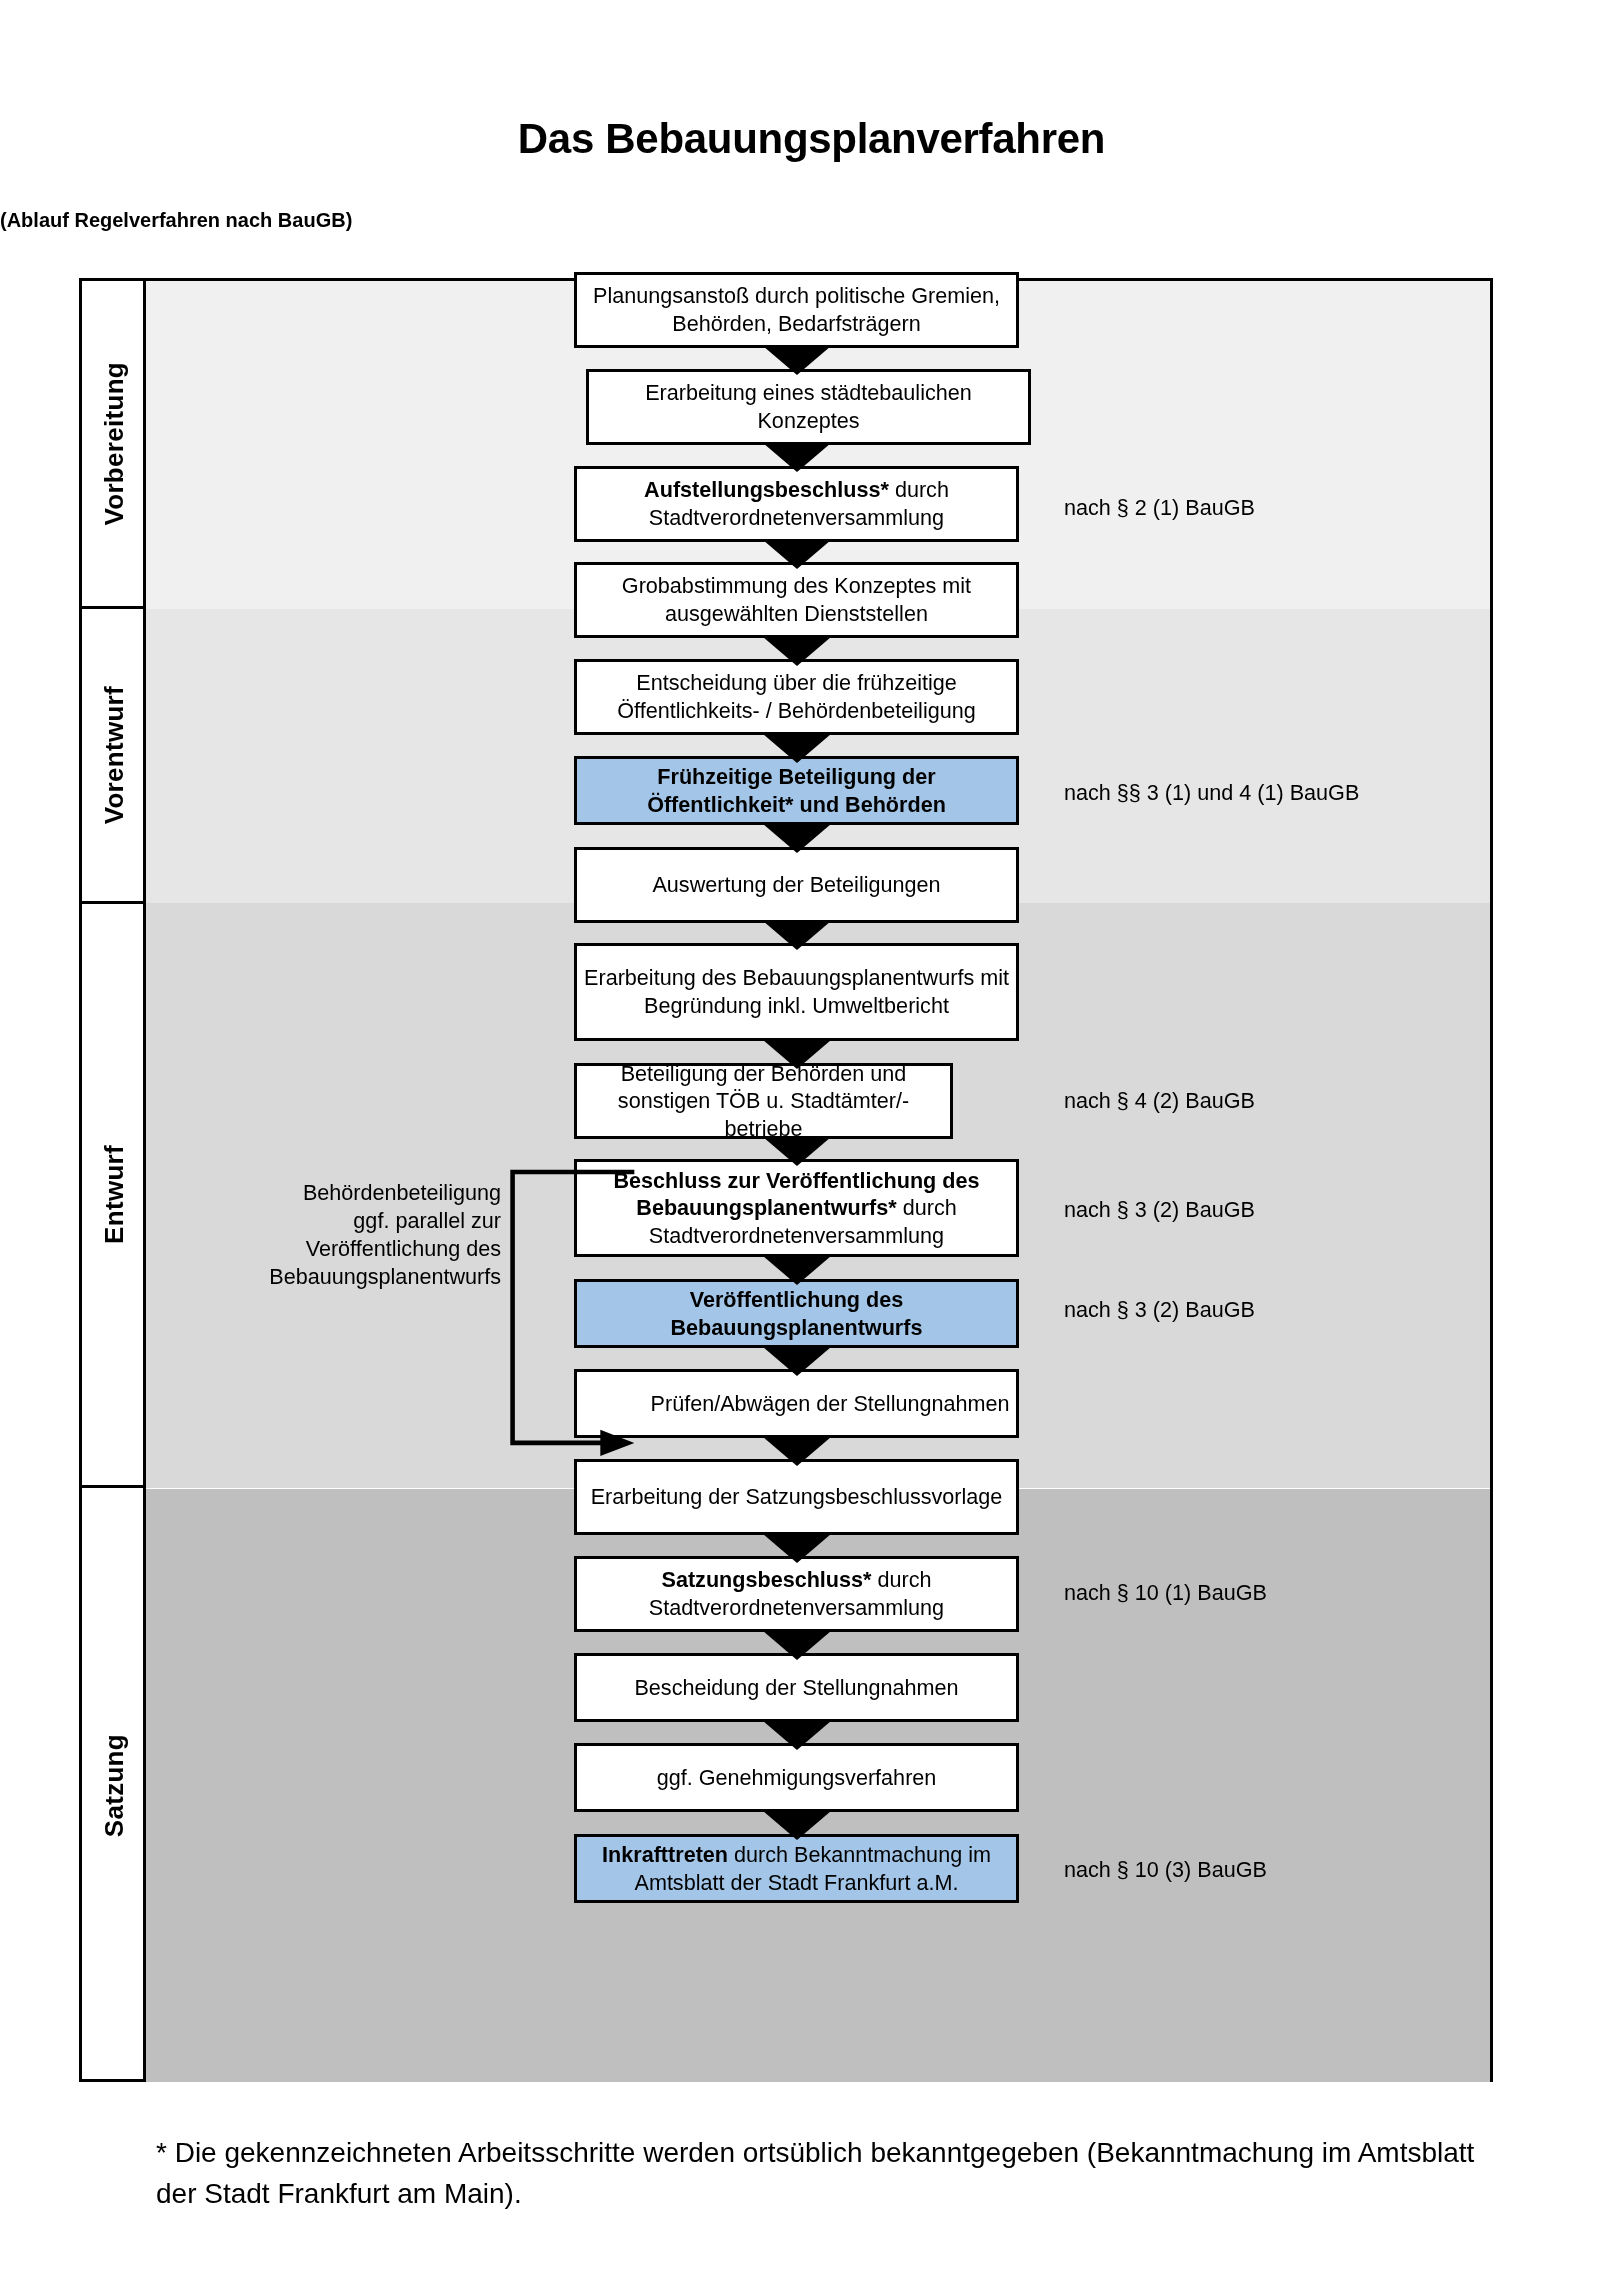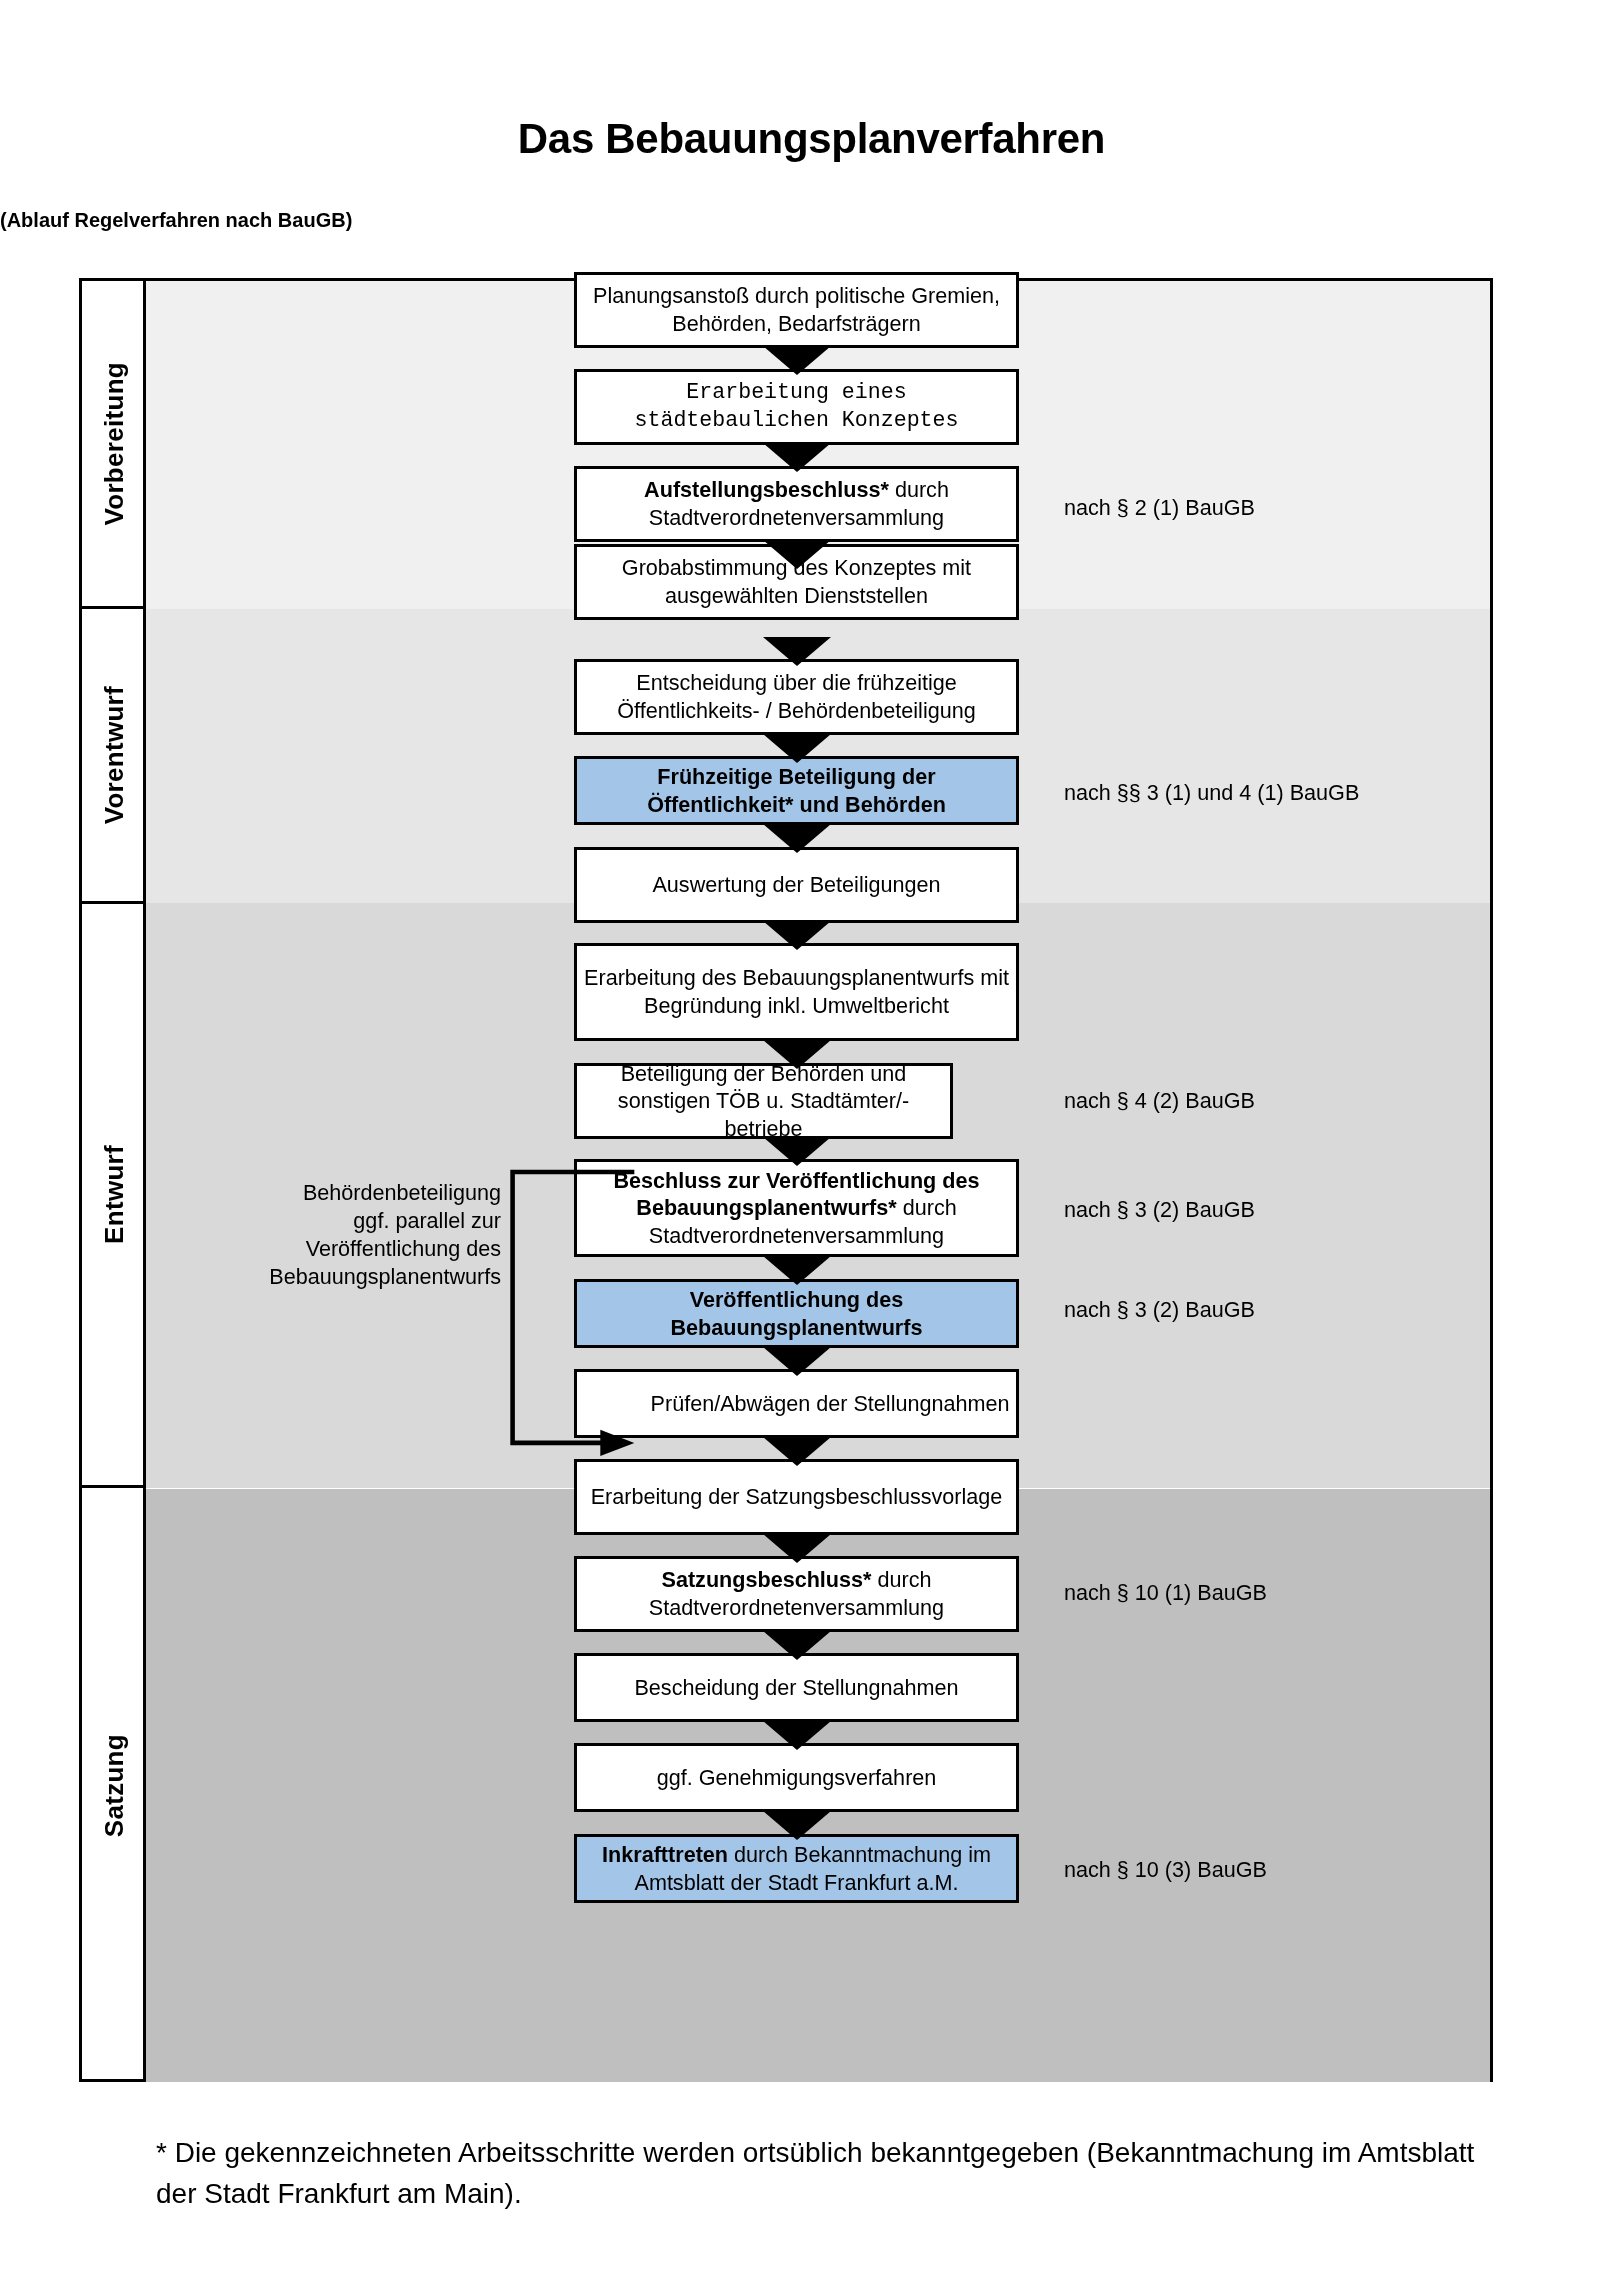--- a/index.html
+++ b/index.html
@@ -122,31 +122,31 @@
       <path d="M196 6 L10 6 L10 420 L150 420" fill="none" stroke="#000" stroke-width="7"></path>
       <polygon points="144,400 196,420 144,440" fill="#000"></polygon>
     </svg>
   </div>
 
   <div class="flow" style="left:492px;top:-9.2px;width:445px;height:76px;">
     <span>Planungsanstoß durch politische Gremien, Behörden, Bedarfsträgern</span>
   </div>
   <div class="arrow" style="left:681px;top:65px;"></div>
 
-  <div class="flow" style="left:492px;top:88px;width:445px;height:76px;font-family:Liberation Mono, monospace;">
+  <div class="flow" style="left:504px;top:88px;width:445px;height:76px;">
     <span>Erarbeitung eines städtebaulichen Konzeptes</span>
   </div>
   <div class="arrow" style="left:681px;top:162px;"></div>
 
   <div class="flow" style="left:492px;top:185px;width:445px;height:76px;">
     <span><b>Aufstellungsbeschluss*</b><span> durch Stadtverordnetenversammlung</span></span>
   </div>
   <div class="arrow" style="left:681px;top:259px;"></div>
 
-  <div class="flow" style="left:492px;top:263px;width:445px;height:76px;">
+  <div class="flow" style="left:492px;top:281px;width:445px;height:76px;">
     <span>Grobabstimmung des Konzeptes mit ausgewählten Dienststellen</span>
   </div>
   <div class="arrow" style="left:681px;top:356px;"></div>
 
   <div class="flow" style="left:492px;top:378px;width:445px;height:76px;">
     <span>Entscheidung über die frühzeitige Öffentlichkeits- / Behördenbeteiligung</span>
   </div>
   <div class="arrow" style="left:681px;top:453px;"></div>
 
   <div class="flow blue" style="left: 492px; top: 475px; width: 445px; height: 69px; background: rgb(163, 198, 232);">

